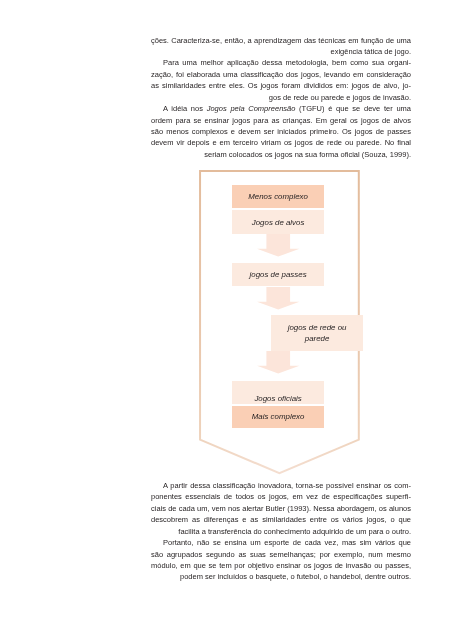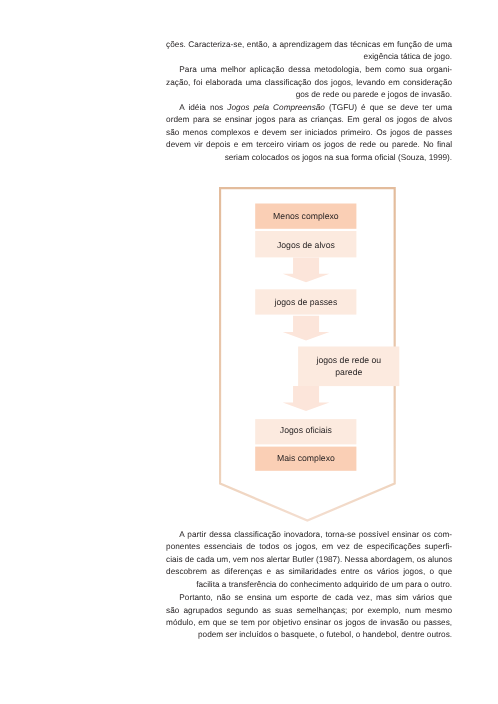--- a/index.html
+++ b/index.html
@@ -11,31 +11,31 @@
       text-align:right;letter-spacing:0;}
   .tl.jz{text-align:justify;text-align-last:justify;text-justify:inter-word;}
   .tl.ind{text-indent:12px;}
   .it{font-style:italic;}
   
   .col-top{top:34.5px;}
   .col-bot{top:479.9px;}
   .chartwrap{position:absolute;left:199px;top:169.5px;width:160px;height:305px;}
   .chart-svg{position:absolute;left:0;top:0;}
   .node{position:absolute;left:32.7px;width:92.8px;display:flex;align-items:center;
-        justify-content:center;text-align:center;font-size:7.9px;
+        justify-content:center;text-align:center;font-style:italic;font-size:7.9px;
         line-height:9.4px;color:#231f20;background:#fceadf;box-sizing:border-box;}
   .conn{position:absolute;overflow:visible;}
   .n1{top:15.75px;height:22.75px;background:#facfb5;}
   .n2{top:40.8px;height:24.2px;}
   .c1{left:57.6px;top:64.7px;width:42.5px;height:22.6px;}
   .n3{top:93.4px;height:23.1px;}
   .c2{left:57.6px;top:117.2px;width:42.5px;height:22.6px;}
   .n4{top:145.4px;height:36.1px;white-space:pre-line;line-height:11.6px;padding-top:1px;margin-left:39px;}
   .c3{left:57.6px;top:181.9px;width:42.5px;height:22.6px;}
-  .n5{top:211.3px;height:22.8px;}
+  .n5{top:211.3px;height:22.8px;align-items:flex-end;}
   .n6{top:236px;height:22.75px;background:#facfb5;text-align:center;}
   .footer{position:absolute;left:32.6px;top:603.9px;height:18px;width:220px;white-space:nowrap;}
   .pg{position:absolute;left:0;top:1.2px;color:#b32438;font-size:10.4px;font-weight:bold;
       line-height:11px;letter-spacing:-0.1px;}
   .fbar{position:absolute;left:15.2px;top:0px;width:1.4px;height:17.3px;background:#4f4f4f;}
   .ftitle{position:absolute;left:23.4px;top:3.3px;font-style:italic;font-size:5.8px;
           line-height:9px;color:#3f3f3f;}
   .fsep{position:absolute;left:84.8px;top:3.3px;font-size:5px;line-height:9px;color:#3f3f3f;}
   .funit{position:absolute;left:90.1px;top:3.3px;font-size:5.8px;font-weight:bold;
          line-height:9px;color:#3f3f3f;}
@@ -43,32 +43,33 @@
 </head>
 <body>
 
 <div class="page">
 
   <div class="col col-top">
       <div class="tl jz"><span>ções. Caracteriza-se, então, a aprendizagem das técnicas em função de uma</span></div>
       <div class="tl"><span>exigência tática de jogo.</span></div>
       <div class="tl jz ind"><span>Para uma melhor aplicação dessa metodologia, bem como sua organi-</span></div>
       <div class="tl jz"><span>zação, foi elaborada uma classificação dos jogos, levando em consideração</span></div>
+      <div class="tl jz"><span>as similaridades entre eles. Os jogos foram divididos em: jogos de alvo, jo-</span></div>
       <div class="tl"><span>gos de rede ou parede e jogos de invasão.</span></div>
       <div class="tl jz ind"><span>A idéia nos </span><span class="it">Jogos pela Compreensão</span><span> (TGFU) é que se deve ter uma</span></div>
       <div class="tl jz"><span>ordem para se ensinar jogos para as crianças. Em geral os jogos de alvos</span></div>
       <div class="tl jz"><span>são menos complexos e devem ser iniciados primeiro. Os jogos de passes</span></div>
       <div class="tl jz"><span>devem vir depois e em terceiro viriam os jogos de rede ou parede. No final</span></div>
       <div class="tl"><span>seriam colocados os jogos na sua forma oficial (Souza, 1999).</span></div>
     </div>
 
   <div class="col col-bot">
       <div class="tl jz ind"><span>A partir dessa classificação inovadora, torna-se possível ensinar os com-</span></div>
       <div class="tl jz"><span>ponentes essenciais de todos os jogos, em vez de especificações superfi-</span></div>
-      <div class="tl jz"><span>ciais de cada um, vem nos alertar Butler (1987). Nessa abordagem, os alunos</span></div>
+      <div class="tl jz"><span>ciais de cada um, vem nos alertar Butler (1993). Nessa abordagem, os alunos</span></div>
       <div class="tl jz"><span>descobrem as diferenças e as similaridades entre os vários jogos, o que</span></div>
       <div class="tl"><span>facilita a transferência do conhecimento adquirido de um para o outro.</span></div>
       <div class="tl jz ind"><span>Portanto, não se ensina um esporte de cada vez, mas sim vários que</span></div>
       <div class="tl jz"><span>são agrupados segundo as suas semelhanças; por exemplo, num mesmo</span></div>
       <div class="tl jz"><span>módulo, em que se tem por objetivo ensinar os jogos de invasão ou passes,</span></div>
       <div class="tl"><span>podem ser incluídos o basquete, o futebol, o handebol, dentre outros.</span></div>
     </div>
 
   <div class="chartwrap">
     <svg class="chart-svg" width="161" height="305" viewBox="0 0 161 305">

